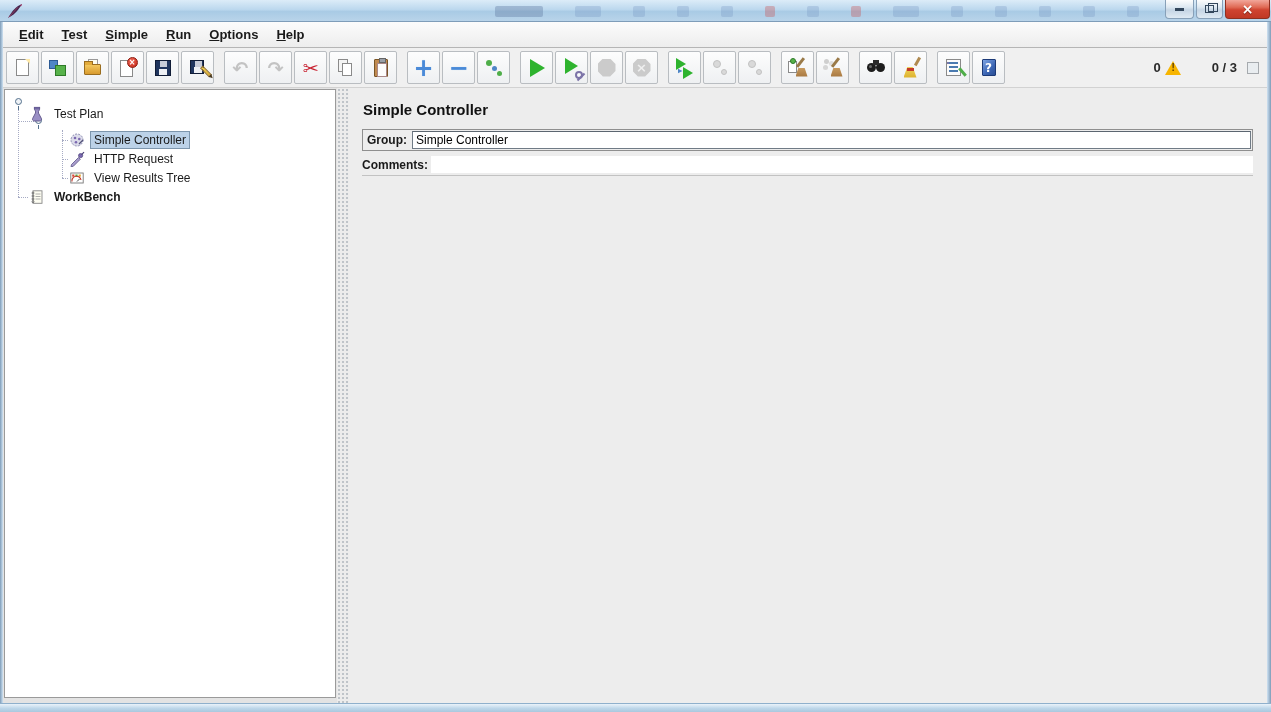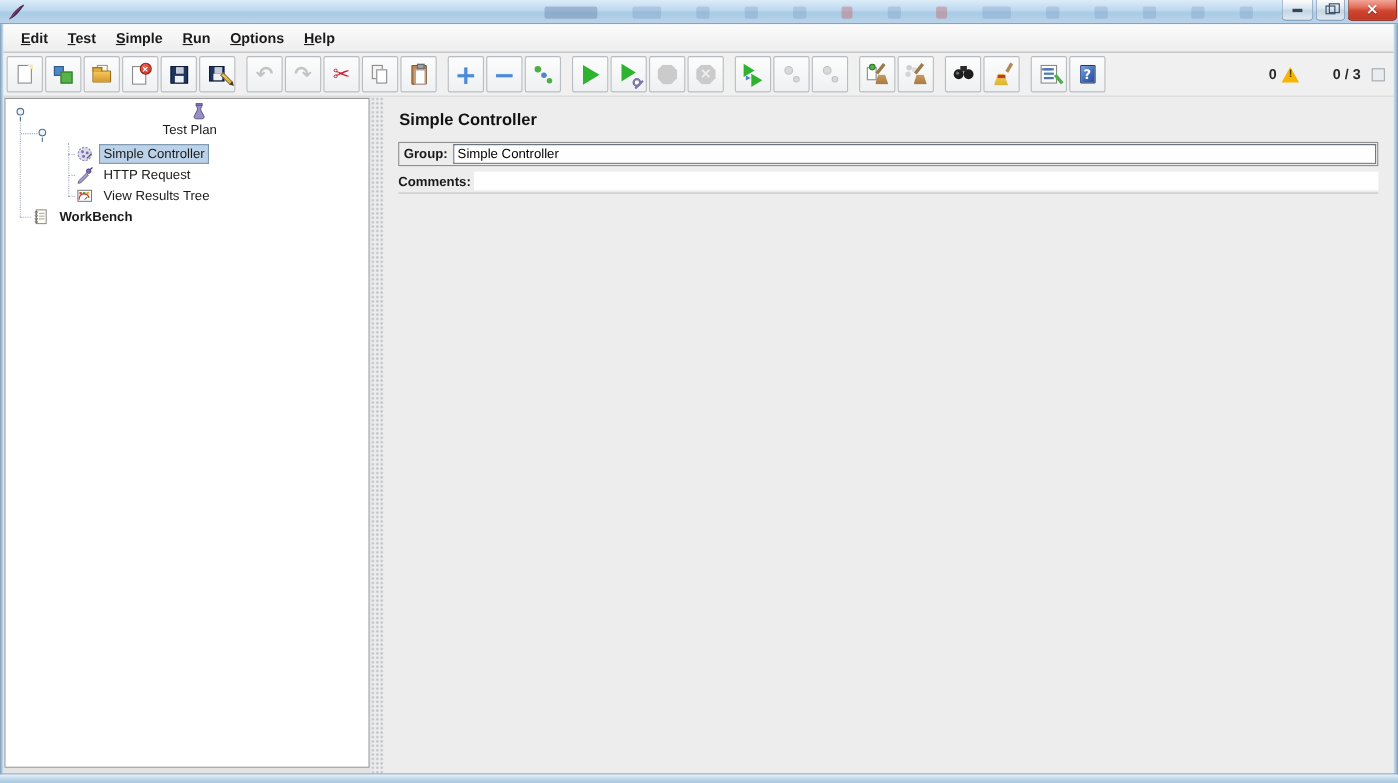--- a/index.html
+++ b/index.html
@@ -383,21 +383,21 @@
     <div class="cline cv" style="left:13px; top:17px; height:90px;"></div>
     <div class="cline ch" style="left:13px; top:107px; width:10px;"></div>
     <div class="cline ch" style="left:14px; top:31px; width:15px;"></div>
     <div class="cline cv" style="left:57px; top:40px; height:48px;"></div>
     <div class="cline ch" style="left:57px; top:50px; width:6px;"></div>
     <div class="cline ch" style="left:57px; top:69px; width:6px;"></div>
     <div class="cline ch" style="left:57px; top:88px; width:6px;"></div>
     <span class="handle" style="left:10px; top:8px;"></span>
     <span class="handle" style="left:30px; top:27px;"></span>
 
-    <div class="trow" style="top:3px;flex-direction:column;">
+    <div class="trow" style="top:15px;">
       <svg class="ticon ind0" viewBox="0 0 16 16">
         <path d="M5.5 1.5h5v2l-1 2v1.6l2.8 5.2c.7 1.4-.2 2.7-1.8 2.7H5.5c-1.6 0-2.5-1.3-1.8-2.7L6.5 7V5.1l-1-1.6z" fill="#9a8fc5" stroke="#5d5488" stroke-width="0.9"></path>
         <rect x="5.2" y="1.2" width="5.6" height="1.8" fill="#7b6fb0" stroke="#5d5488" stroke-width="0.6"></rect>
       </svg>
       <span class="tlabel">Test Plan</span>
     </div>
 
 
     <div class="trow" style="top:41px;">
       <svg class="ticon ind2" viewBox="0 0 16 16">

